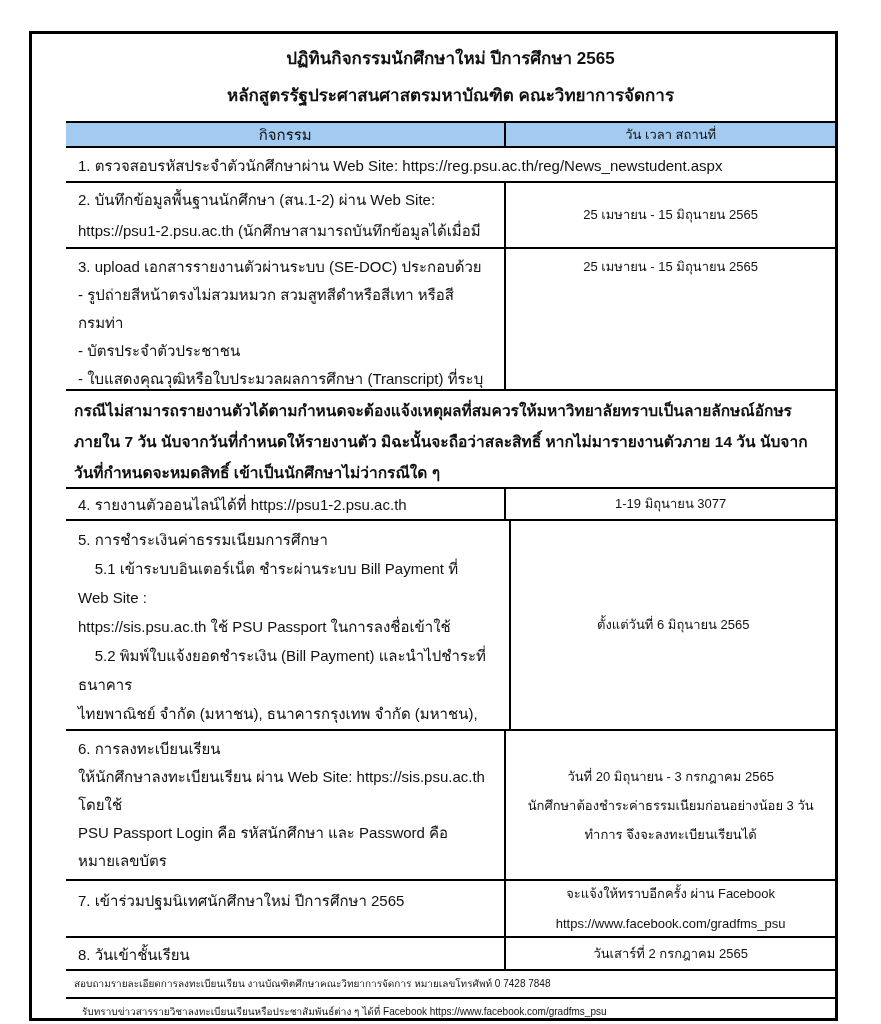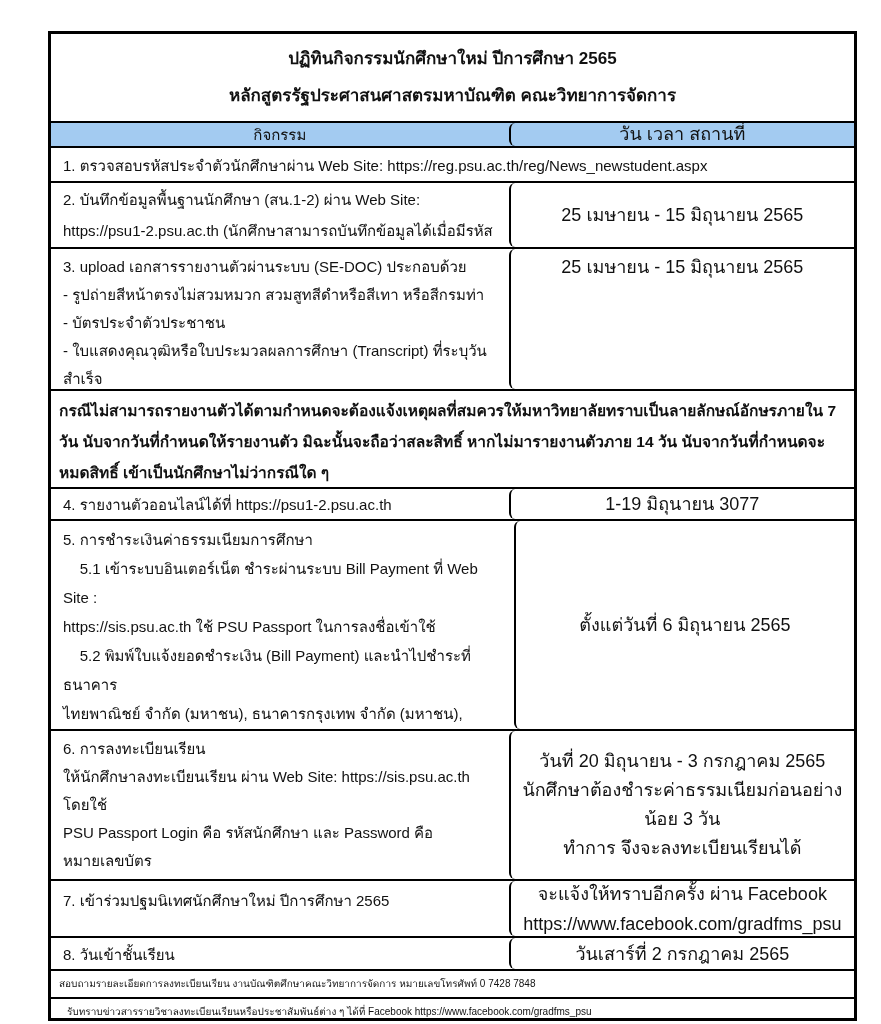--- a/index.html
+++ b/index.html
@@ -4,47 +4,47 @@
 <style>
   * { box-sizing: border-box; margin: 0; padding: 0; }
   html, body {
     width: 881px; height: 1024px;
     background: #ffffff;
     font-family: "Liberation Sans", sans-serif;
     color: #111111;
   }
   .doc-table {
     position: absolute;
-    left: 48px; top: 31px;
+    left: 29px; top: 31px;
     width: 809px;
     border: 3px solid #000000;
     background: #ffffff;
+    padding-left: 34px;
   }
   .row { width: 100%; border-top: 2px solid #000000; display: flex; }
   .row.first { border-top: none; }
   .full { display: block; }
   .cell-left {
     width: 57%;
     padding: 2px 10px 0 12px;
     font-size: 15px;
     line-height: 28px;
     overflow: hidden;
   }
   .cell-right {
     width: 43%;
     border-left: 2px solid #000000;
-    font-size: 18px;
+    font-size: 13px;
     line-height: 28px;
     text-align: center;
     display: flex;
     align-items: center;
     justify-content: center;
     padding: 0 8px;
     overflow: hidden;
-    border-radius: 6px;
   }
   .cell-right.top { align-items: flex-start; padding-top: 4px; }
   .pre { white-space: pre-line; }
 
   .title-row {
     height: 87px;
     text-align: center;
     font-weight: bold;
     font-size: 17px;
     line-height: 37px;

